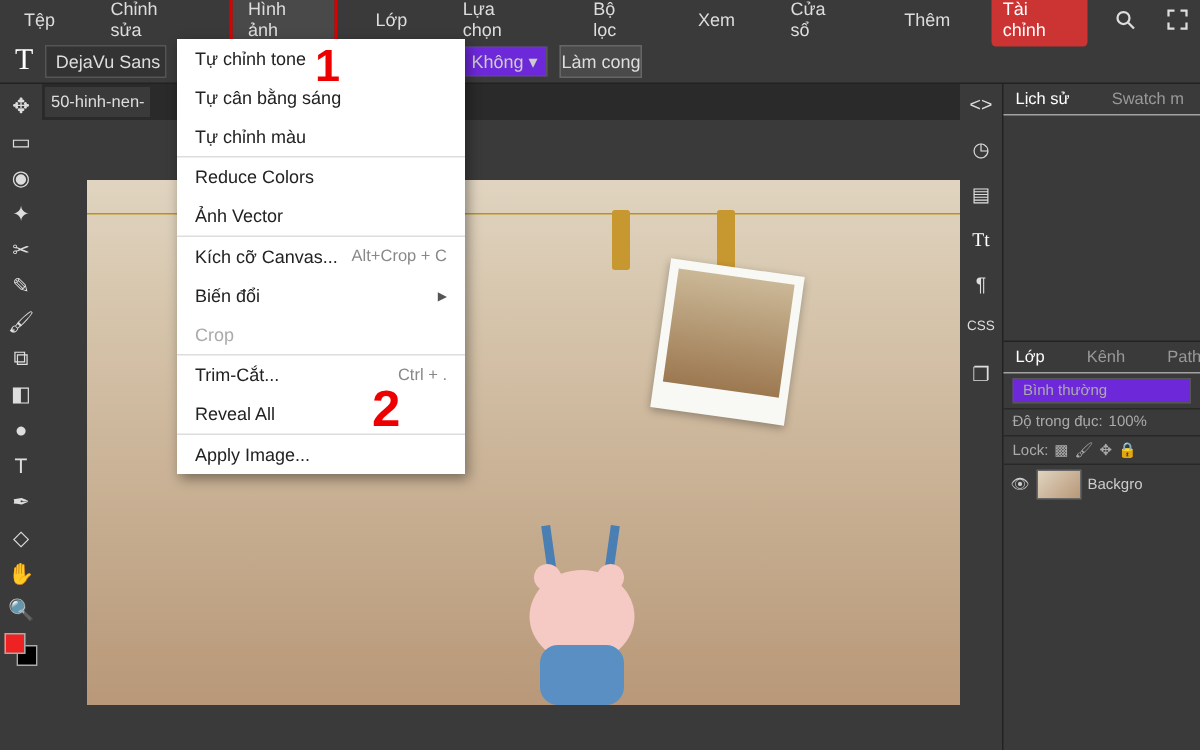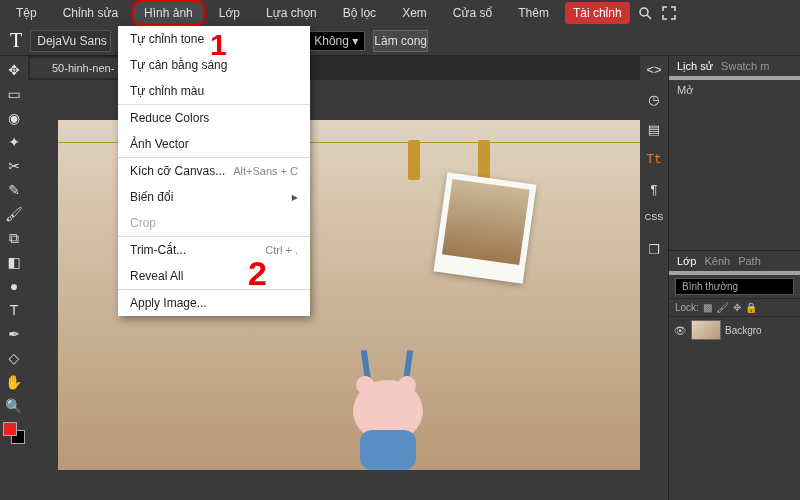--- a/index.html
+++ b/index.html
@@ -1,33 +1,33 @@
 <!DOCTYPE html>
 <html><head>
 <meta charset="utf-8">
 <style>
 *{margin:0;padding:0;box-sizing:border-box;font-family:Arial,sans-serif;user-select:none}
 body{background:#3a3a3a;color:#ccc;width:800px;height:500px;overflow:hidden;position:relative}
-.topbar{display:flex;align-items:center;height:26px;background:#3a3a3a;padding:0 6px;gap:6px;font-size:12px}
+.topbar{display:flex;align-items:center;height:26px;background:#3a3a3a;padding:0 6px;gap:17px;font-size:12px}
 .menu-item{padding:4px 10px;cursor:pointer;color:#ddd}
 .menu-item.active{background:rgba(255,255,255,0.08);outline:2px solid #d00;border-radius:6px}
 .menu-item.acct{background:#c33;color:#fff;border-radius:3px;padding:4px 8px}
 .ticon{width:18px;height:18px;display:flex;align-items:center;justify-content:center;color:#ddd}
 .optbar{display:flex;align-items:center;height:30px;background:#3a3a3a;padding:0 6px;gap:8px;font-size:12px;border-bottom:1px solid #222}
 .Tbig{font-size:20px;color:#fff;font-family:serif;margin-left:4px}
 .fontsel{background:#333;border:1px solid #555;padding:3px 6px;color:#ddd;width:81px;overflow:hidden;white-space:nowrap}
 .swatch{width:26px;height:18px;background:#000;border:1px solid #666}
 .aligngrp{display:flex;gap:2px}
 .alignbtn{width:18px;height:16px;display:flex;flex-direction:column;justify-content:space-around;padding:2px}
 .alignbtn span{display:block;height:1px;background:#bbb}
 .aabox{background:#3a3a3a;padding:2px 6px;color:#aaa}
 .warpbtn{background:#4a4a4a;border:1px solid #666;padding:3px 0;color:#ddd}
-.sel{background:#000000;border:1px solid #555;padding:2px 6px}
+.sel{background:#6d28d9;border:1px solid #555;padding:2px 6px}
 .tabbar{display:flex;align-items:center;height:24px;background:#2a2a2a;padding:0 4px;font-size:11px}
-.tab{background:#3a3a3a;padding:4px 22px;color:#ddd;margin-left:26px}
+.tab{background:#3a3a3a;padding:4px 4px;color:#ddd;margin-left:26px}
 .toolcol{position:absolute;left:0;top:56px;width:28px;background:#3a3a3a;display:flex;flex-direction:column;align-items:center;padding-top:2px}
 .tool{width:22px;height:22px;display:flex;align-items:center;justify-content:center;margin:1px 0;color:#ddd;font-size:14px}
 .colorpick{width:22px;height:22px;position:relative;margin-top:4px}
 .colorpick .fg{width:14px;height:14px;background:#e22;border:1px solid #aaa;position:absolute;top:0;left:0}
 .colorpick .bg{width:14px;height:14px;background:#000;border:1px solid #aaa;position:absolute;bottom:0;right:0}
 .canvas{position:absolute;left:58px;top:120px;width:592px;height:350px;background:#555}
 .img{width:100%;height:100%;background:linear-gradient(180deg,#e0d4c0 0%,#d4c2a8 30%,#b89878 100%);position:relative;overflow:hidden}
 .wire{position:absolute;top:22px;left:0;right:0;height:1px;background:#b8941f}
 .clip{position:absolute;top:20px;width:12px;height:40px;background:#c89830;border-radius:2px}
 .c1{left:80px}.c2{left:350px}.c3{left:420px}
@@ -37,21 +37,21 @@
 .pig{position:absolute;bottom:-20px;left:270px;width:120px;height:140px}
 .pighead{width:70px;height:62px;background:#f5c9c4;border-radius:50%;position:absolute;top:30px;left:25px}
 .pigear{width:18px;height:18px;background:#f5c9c4;border-radius:50% 50% 0 50%;position:absolute;top:26px}
 .pe1{left:28px;transform:rotate(-30deg)}.pe2{left:70px;transform:rotate(30deg)}
 .pigbody{width:56px;height:40px;background:#5a8fc4;border-radius:12px;position:absolute;top:80px;left:32px}
 .strap{position:absolute;top:0;width:6px;height:75px;background:#4a7fb4}
 .s1{left:38px;transform:rotate(-8deg)}.s2{left:74px;transform:rotate(8deg)}
 .rtcol{position:absolute;right:132px;top:56px;width:28px;background:#3a3a3a;display:flex;flex-direction:column;align-items:center;padding-top:6px;gap:10px;height:444px}
 .rtool{width:20px;height:20px;color:#ddd;font-size:13px;text-align:center}
 .rpanels{position:absolute;right:0;top:56px;width:132px;background:#3a3a3a;font-size:11px;height:444px;border-left:1px solid #222}
-.phead{display:flex;gap:8px;padding:4px 8px;border-bottom:4px solid #a3a3a3;color:#999}
+.phead{display:flex;gap:28px;padding:4px 8px;border-bottom:1px solid #a3a3a3;color:#999}
 .phead .act{color:#fff}
 .pbody{padding:4px 8px;color:#ccc}
 .layerp{margin-top:150px;border-top:1px solid #222}
 .optrow{display:flex;align-items:center;gap:4px;padding:3px 6px;font-size:10px;color:#aaa;border-bottom:1px solid #282828}
 .layerrow{display:flex;align-items:center;gap:4px;padding:3px 4px;font-size:10px}
 .eye{width:14px;text-align:center}
 .lthumb{width:30px;height:20px;background:linear-gradient(135deg,#e0d4c0,#b89878);border:1px solid #666}
 .dropdown{position:absolute;left:118px;top:26px;width:192px;background:#fff;color:#222;font-size:12px;box-shadow:2px 3px 8px rgba(0,0,0,.4);z-index:50}
 .ditem{padding:6px 12px;display:flex;justify-content:space-between;align-items:center}
 .ditem.dis{color:#aaa}
@@ -166,41 +166,44 @@
       <div class="pighead"></div>
       <div class="pigbody"></div>
     </div>
   </div>
 </div>
 
 <div class="rtcol">
   <div class="rtool">&lt;&gt;</div>
   <div class="rtool">◷</div>
   <div class="rtool">▤</div>
-  <div class="rtool" style="font-family:Liberation Mono, monospace;color:#f97316">Tt</div>
+  <div class="rtool" style="font-family:Liberation Serif, serif;color:#ffffff">Tt</div>
   <div class="rtool">¶</div>
   <div class="rtool" style="font-size:9px">CSS</div>
   <div class="rtool">❐</div>
 </div>
 
 <div class="rpanels">
   <div class="phead">
     <span class="act">Lịch sử</span>
     <span>Swatch m</span>
   </div>
-  <div class="pbody">Mở</div>
 
   <div class="layerp">
     <div class="phead">
       <span class="act">Lớp</span>
       <span>Kênh</span>
       <span>Path</span>
     </div>
     <div class="optrow">
         <span class="sel" style="flex:1">Bình thường</span>
+      </div>
+    <div class="optrow">
+        <span>Độ trong đục:</span>
+        <span>100%</span>
       </div>
     <div class="optrow">
         <span>Lock:</span>
       <span>▩</span>
       <span>🖌</span>
       <span>✥</span>
       <span>🔒</span>
     </div>
     <div class="layerrow">
       <span class="eye">👁</span>
@@ -223,21 +226,21 @@
     <div class="dsep"></div>
     <div class="ditem">
       <span>Reduce Colors</span>
     </div>
     <div class="ditem">
       <span>Ảnh Vector</span>
     </div>
     <div class="dsep"></div>
     <div class="ditem">
       <span>Kích cỡ Canvas...</span>
-      <span class="shortcut">Alt+Sans + C</span>
+      <span class="shortcut">Alt+Crop + C</span>
     </div>
     <div class="ditem sub">
       <span>Biến đổi</span>
     </div>
     <div class="ditem dis">
       <span>Crop</span>
     </div>
     <div class="dsep"></div>
     <div class="ditem">
       <span>Trim-Cắt...</span>

